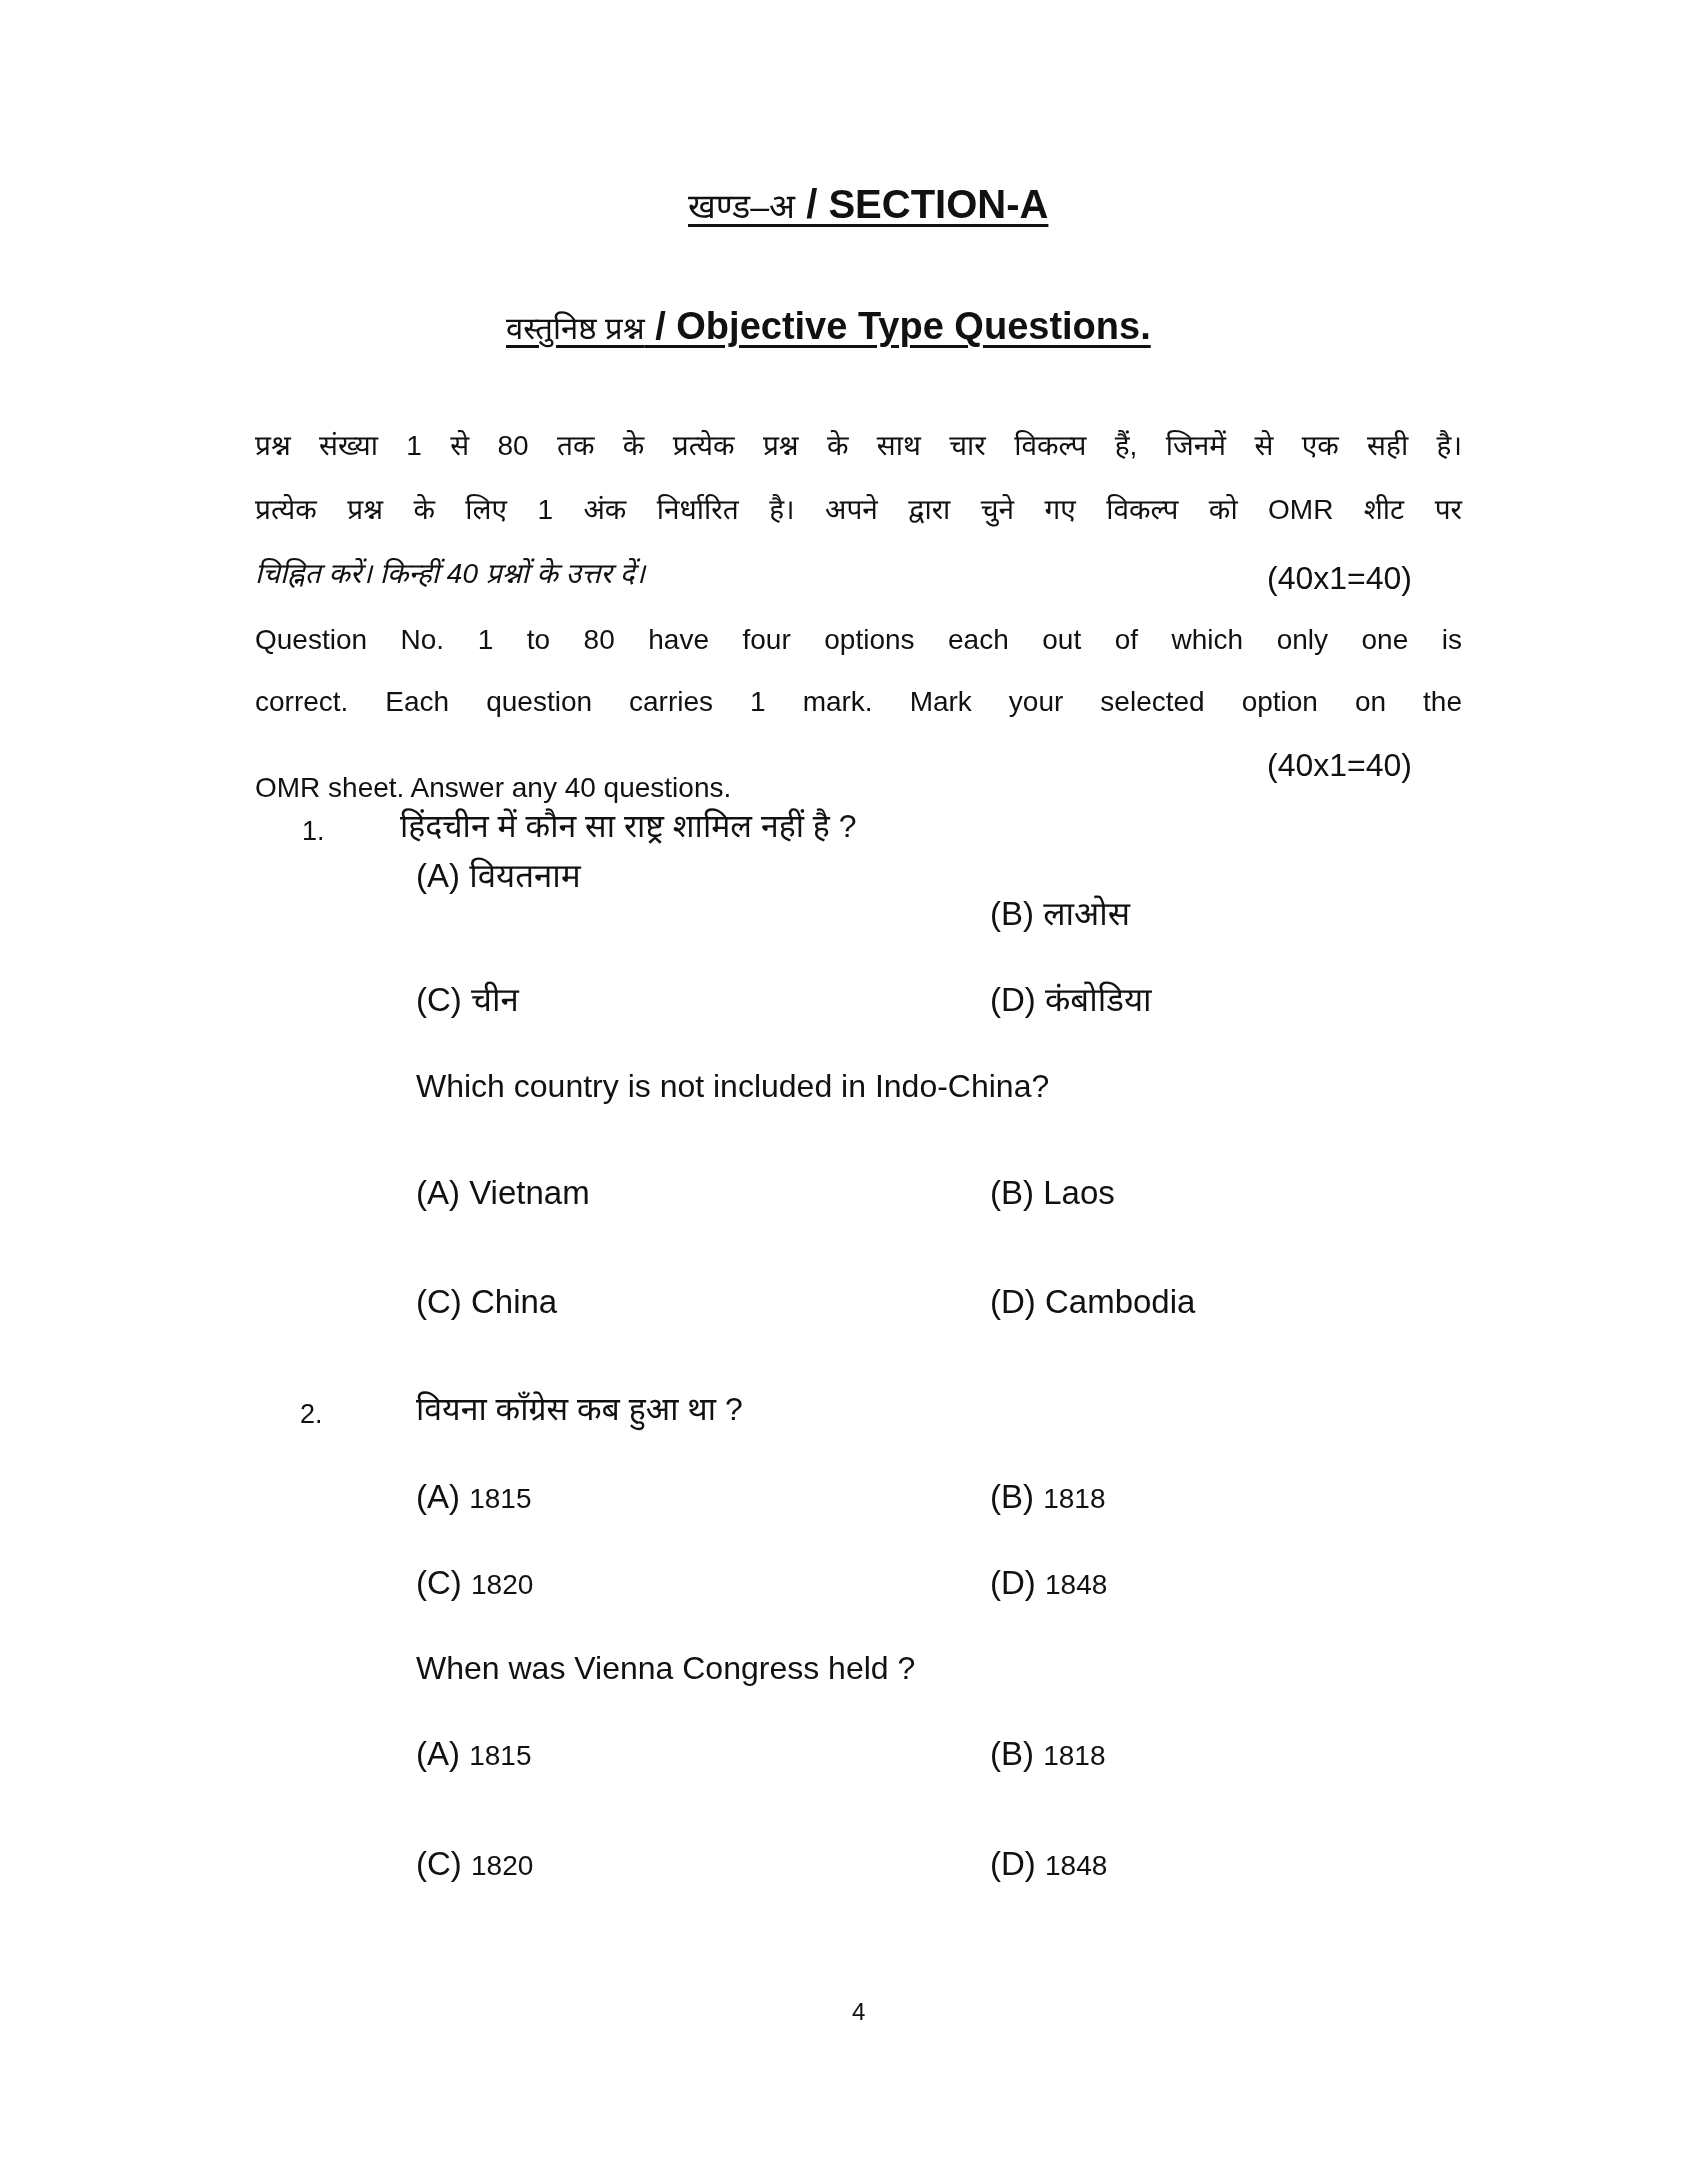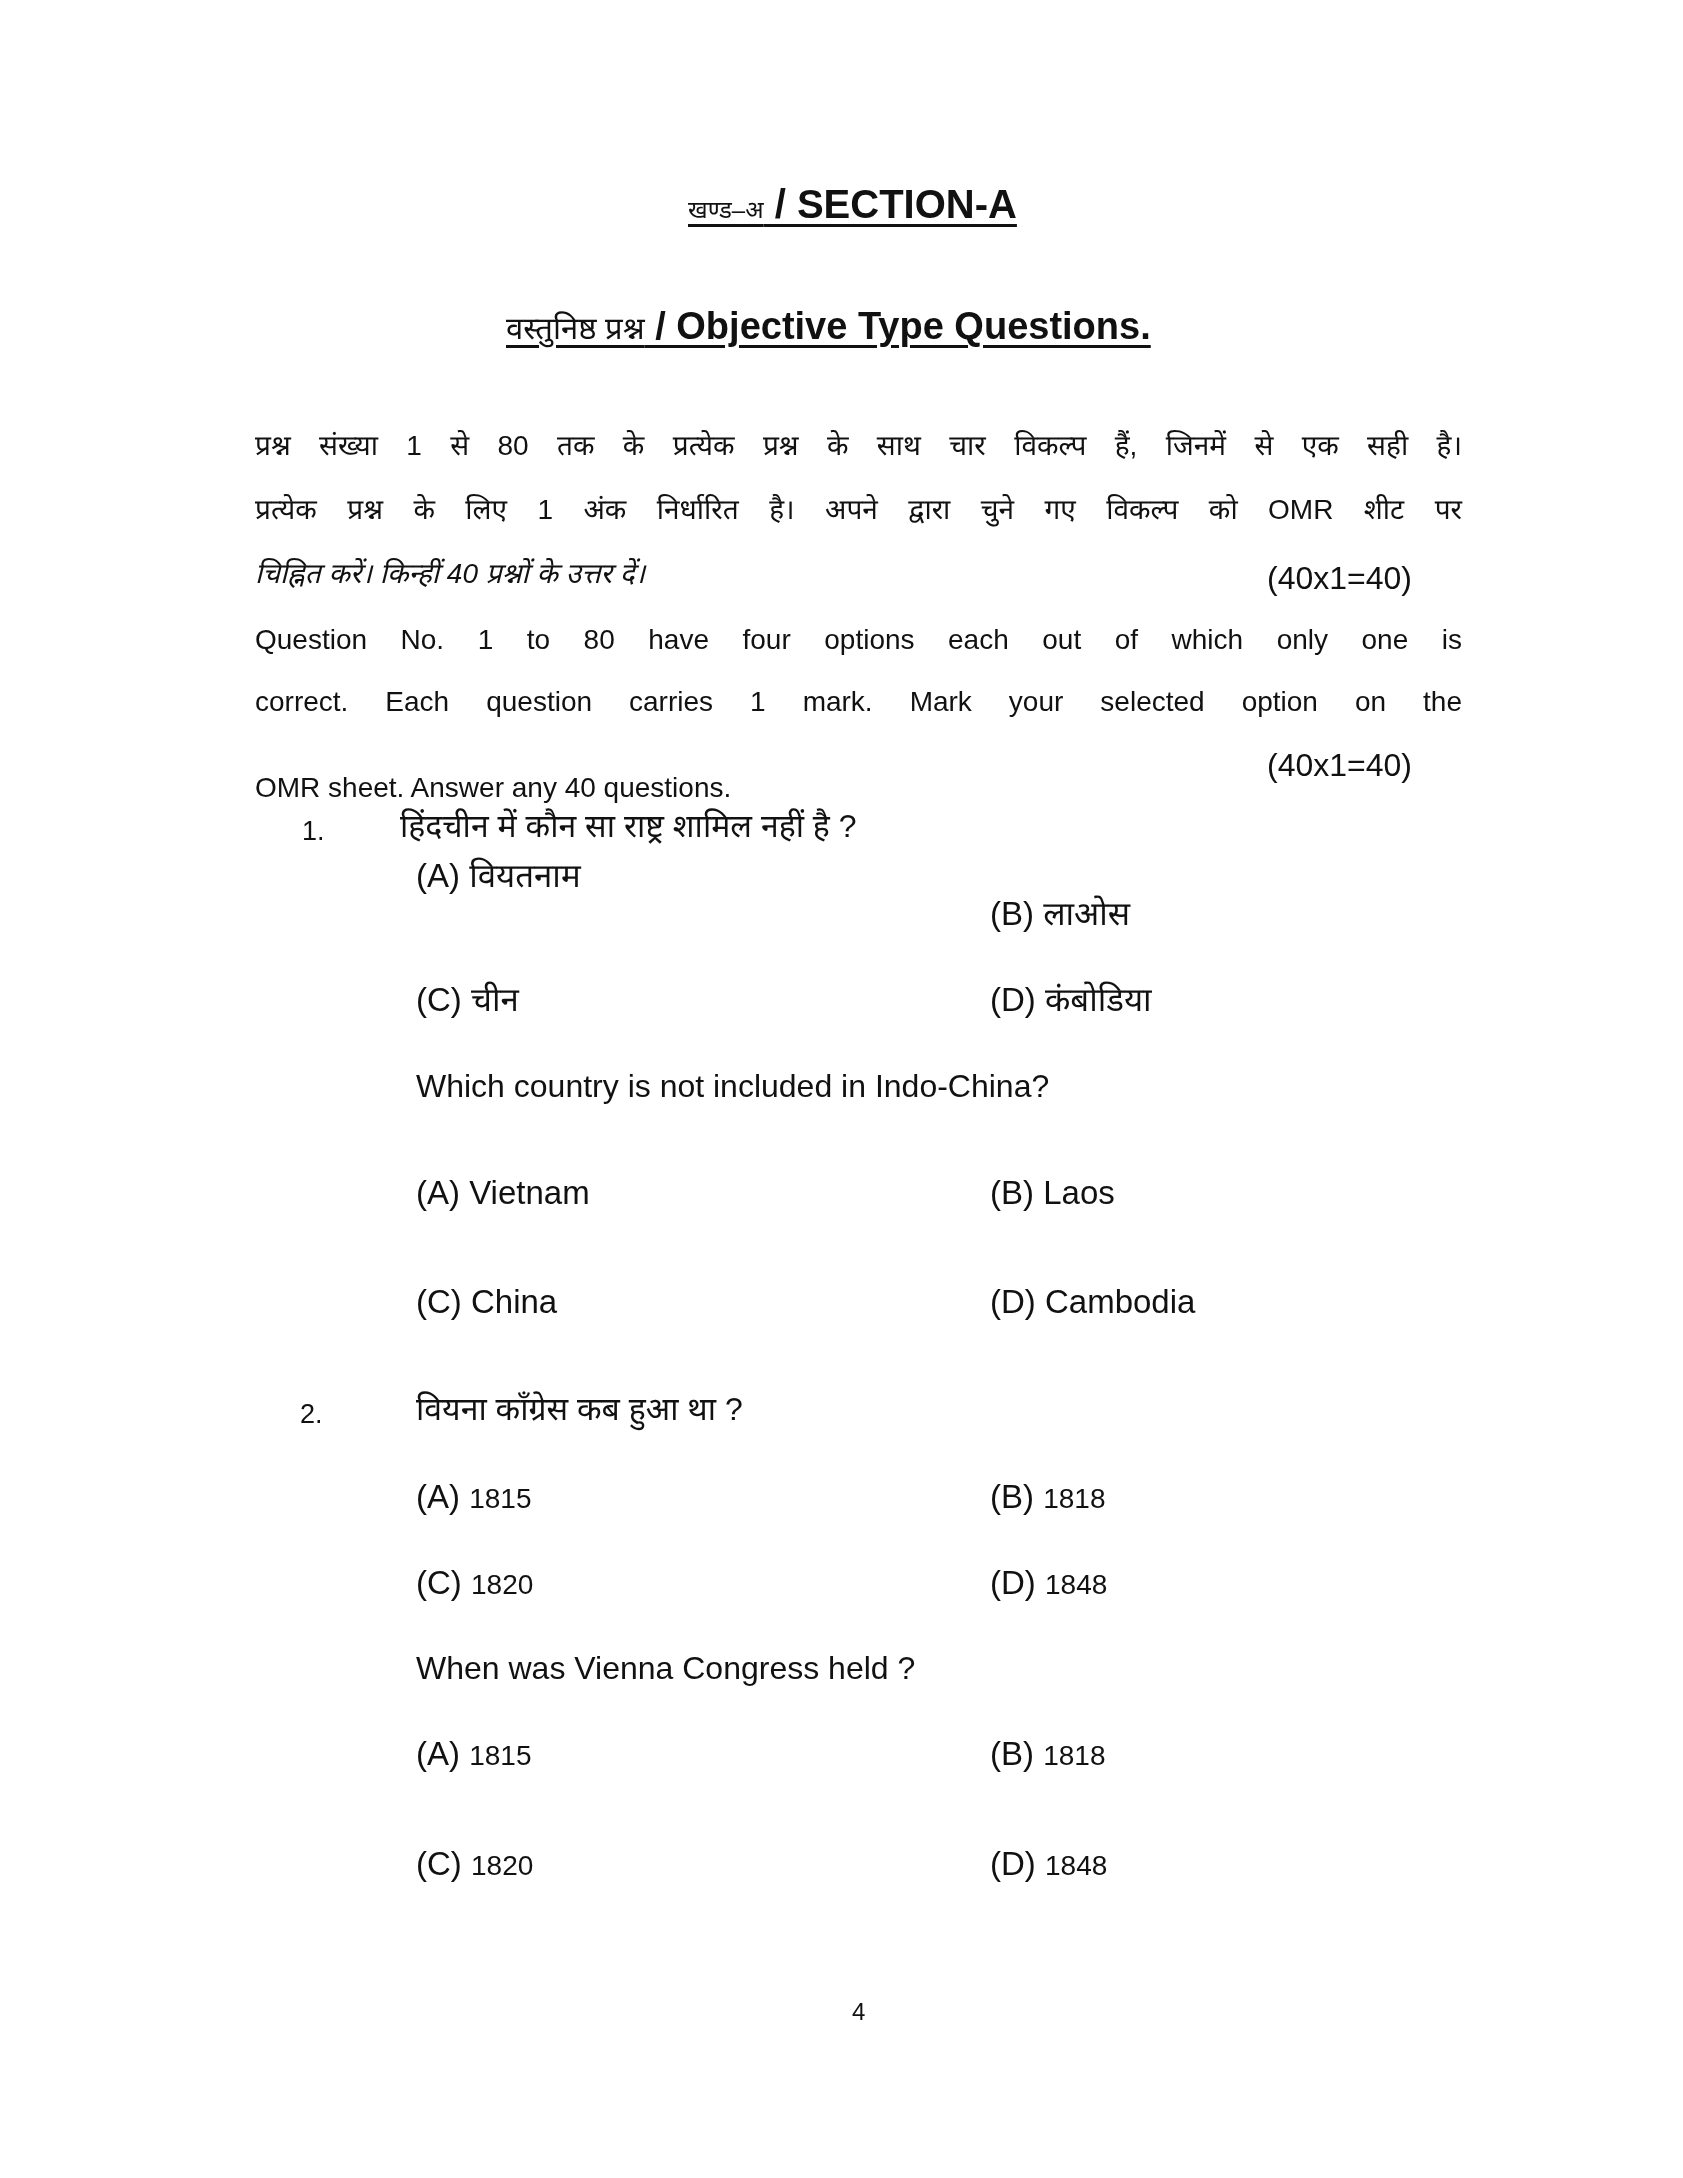--- a/index.html
+++ b/index.html
@@ -1,20 +1,20 @@
 <!DOCTYPE html>
 <html><head>
 <meta charset="utf-8">
 <style>
   html, body { margin:0; padding:0; background:#ffffff; }
   body { width:1683px; height:2178px; position:relative; overflow:hidden;
          font-family:"Liberation Sans", "DejaVu Sans", sans-serif; color:#111; }
   .abs { position:absolute; white-space:nowrap; line-height:1; }
   .h1 { font-size:40px; font-weight:bold; text-decoration:underline; text-underline-offset:6px; text-decoration-thickness:3px; }
-  .h1 .hi { font-weight:normal; font-size:24px; }
+  .h1 .hi { font-weight:normal; font-size:34px; }
   .h2 { font-size:38px; font-weight:bold; text-decoration:underline; text-underline-offset:6px; text-decoration-thickness:3px; }
   .h2 .hi { font-weight:normal; font-size:31px;text-align:right; }
   .para { font-size:28px; width:1207px; text-align:justify; text-align-last:justify; left:255px; }
   .para.last { text-align-last:left; }
   .marks { font-size:32px; }
   .qn { font-size:27px; }
   .q { font-size:32px; }
   .opt { font-size:33px; }
   .opt .num { font-size:28px; }
   .pg { font-size:24px; }

